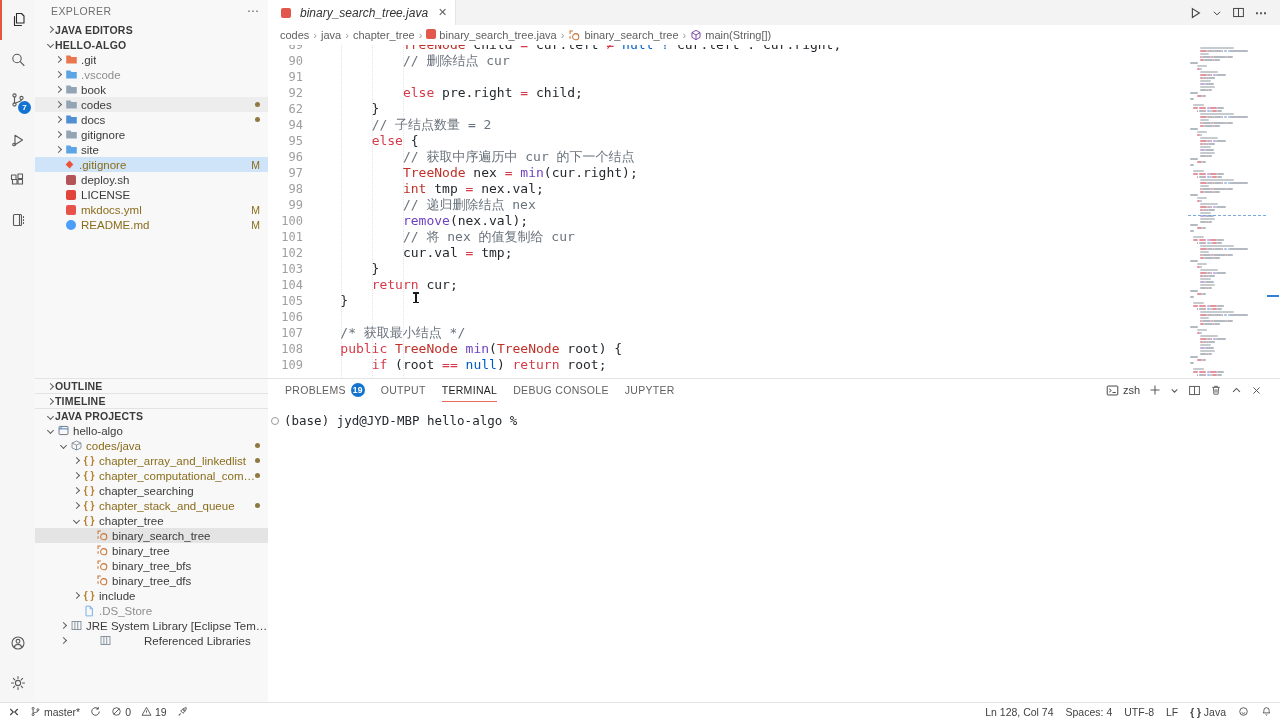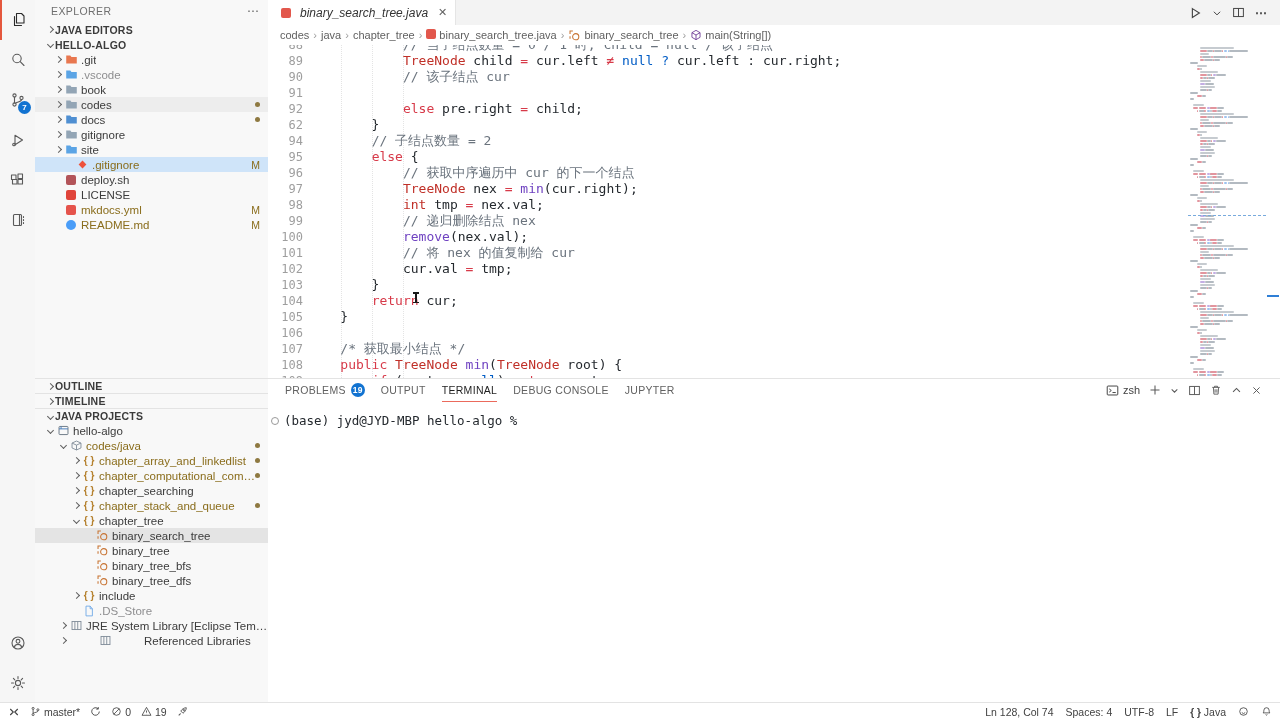--- a/index.html
+++ b/index.html
@@ -249,21 +249,21 @@
           <span class="chev r">
             <i></i>
           </span>
           <span class="tree-icon">
             <svg class="ic" width="13" height="13" viewBox="0 0 16 16">
               <path fill="#5ba4e5" d="M1.5 3h5l1.5 2h6.5v8h-13z"></path>
             </svg>
           </span>
           <span class="lbl">site</span>
         </div>
-        <div class="sb-row sel-blue" style="padding-left: 29px;">
+        <div class="sb-row sel-blue" style="padding-left: 16px;">
           <span class="chev "></span>
           <span class="tree-icon">
             <svg class="ic" width="11" height="11" viewBox="0 0 16 16">
               <rect x="4" y="4" width="8" height="8" transform="rotate(45 8 8)" fill="#ee513b"></rect>
             </svg>
           </span>
           <span class="lbl modified">.gitignore</span>
           <span class="row-right">
             <span class="mbadge">M</span>
           </span>
@@ -556,23 +556,22 @@
             </svg>
           </span>
           <span>main(String[])</span>
         </span>
       </div>
     <div class="code-wrap">
       <div class="guide" style="left:73px"></div>
       <div class="guide" style="left:104px"></div>
       <div class="guide" style="left:135px"></div>
       <div class="code-lines" id="code-lines">
-          <div class="code-line"><span class="ln">88</span><span class="lt"><span class="tk-p">            </span><span class="tk-m">// 当子结点数量 = 0 / 1 时, child = null / 该子结点</span></span></div>
           <div class="code-line"><span class="ln">89</span><span class="lt"><span class="tk-p">            </span><span class="tk-t">TreeNode</span><span class="tk-p"> child </span><span class="tk-o">=</span><span class="tk-p"> cur.left </span><span class="tk-o">≠</span><span class="tk-p"> </span><span class="tk-c">null</span><span class="tk-p"> </span><span class="tk-q">?</span><span class="tk-p"> cur.left : cur.right;</span></span></div>
-          <div class="code-line"><span class="ln">90</span><span class="lt"><span class="tk-p">            </span><span class="tk-m">// 该子结点 cur</span></span></div>
+          <div class="code-line"><span class="ln">90</span><span class="lt"><span class="tk-p">            </span><span class="tk-m">// 删除结点 cur</span></span></div>
           <div class="code-line"><span class="ln">91</span></div>
           <div class="code-line"><span class="ln">92</span><span class="lt"><span class="tk-p">            </span><span class="tk-k">else</span><span class="tk-p"> pre.right </span><span class="tk-o">=</span><span class="tk-p"> child;</span></span></div>
           <div class="code-line"><span class="ln">62</span><span class="lt"><span class="tk-p">        }</span></span></div>
           <div class="code-line"><span class="ln">94</span><span class="lt"><span class="tk-p">        </span><span class="tk-m">// 子结点数量 = 2</span></span></div>
           <div class="code-line"><span class="ln">95</span><span class="lt"><span class="tk-p">        </span><span class="tk-k">else</span><span class="tk-p"> {</span></span></div>
           <div class="code-line"><span class="ln">96</span><span class="lt"><span class="tk-p">            </span><span class="tk-m">// 获取中序遍历中 cur 的下一个结点</span></span></div>
           <div class="code-line"><span class="ln">97</span><span class="lt"><span class="tk-p">            </span><span class="tk-t">TreeNode</span><span class="tk-p"> nex </span><span class="tk-o">=</span><span class="tk-p"> </span><span class="tk-f">min</span><span class="tk-p">(cur.right);</span></span></div>
           <div class="code-line"><span class="ln">98</span><span class="lt"><span class="tk-p">            </span><span class="tk-t">int</span><span class="tk-p"> tmp </span><span class="tk-o">=</span><span class="tk-p"> nex.val;</span></span></div>
           <div class="code-line"><span class="ln">99</span><span class="lt"><span class="tk-p">            </span><span class="tk-m">// 递归删除结点 nex</span></span></div>
           <div class="code-line"><span class="ln">100</span><span class="lt"><span class="tk-p">            </span><span class="tk-f">remove</span><span class="tk-p">(nex.val);</span></span></div>

